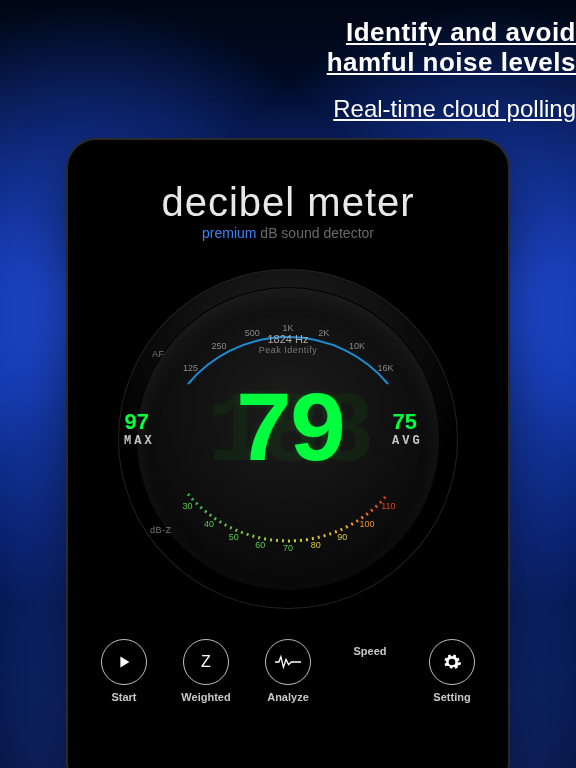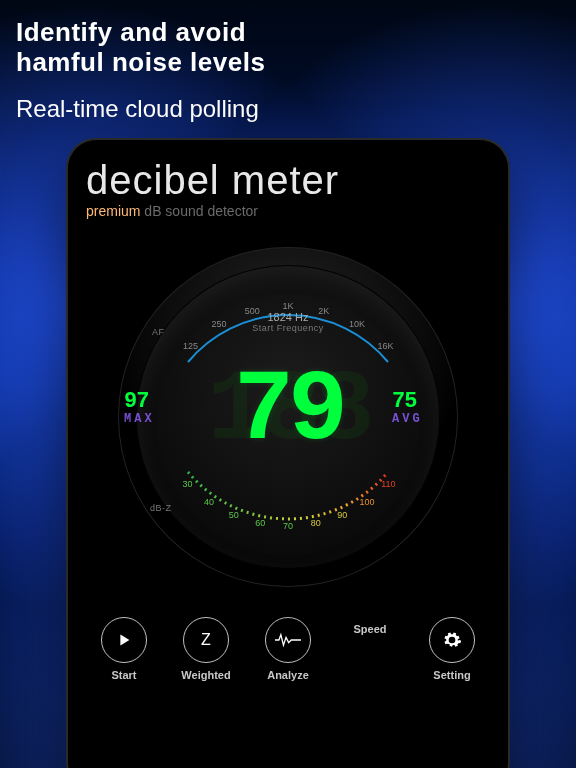--- a/index.html
+++ b/index.html
@@ -7,36 +7,36 @@
     width: 576px; height: 768px; overflow: hidden;
     font-family: "Helvetica Neue", Arial, sans-serif;
     background:
       radial-gradient(circle at 15% 40%, rgba(40,90,255,0.85) 0%, rgba(0,10,60,0) 45%),
       radial-gradient(circle at 85% 40%, rgba(40,90,255,0.85) 0%, rgba(0,10,60,0) 45%),
       radial-gradient(circle at 50% 95%, rgba(40,90,255,0.85) 0%, rgba(0,10,60,0) 50%),
       linear-gradient(180deg, #000714 0%, #001040 30%, #001a5a 50%, #001040 70%, #000714 100%);
     position: relative;
   }
   .promo {
-    position: absolute; top: 18px; left: 16px; right: 0;
-    text-align: left; color: #fff;
+    position: absolute; top: 18px; left: 0; right: 0;
+    text-align: right; color: #fff; text-decoration: underline;
   }
   .promo .l1 { font-size: 26px; font-weight: 600; letter-spacing: .5px; line-height: 1.15; }
   .promo .l2 { font-size: 24px; font-weight: 300; margin-top: 17px; }
   .tablet {
     position: absolute; left: 50%; transform: translateX(-50%);
     top: 140px; width: 440px; height: 650px;
     background: #000; border-radius: 28px;
     box-shadow: 0 0 0 2px #2a2a2a, 0 30px 60px rgba(0,0,0,0.6);
     padding: 18px 18px 0 18px; overflow: hidden;
   }
-  .app-title { text-align: left; }
+  .app-title { text-align: center; margin-top: 22px; }
   .app-title .big { font-size: 40px; font-weight: 300; color: #e8e8e8; letter-spacing: 1px; }
   .app-title .sub { font-size: 14px; font-weight: 400; margin-top: 0px; }
-  .app-title .sub .prem { color: #fdba74; }
+  .app-title .sub .prem { color: #3b82f6; }
   .app-title .sub .desc { color: #6a6a6a; }
 
   .dial-wrap {
     position: relative; width: 340px; height: 340px;
     margin: 28px auto 0 auto;
   }
   .dial-rim {
     position: absolute; inset: 0; border-radius: 50%;
     background: radial-gradient(circle at 50% 25%, #555 0%, #1a1a1a 18%, #000 60%);
     box-shadow: inset 0 0 0 1px #222, 0 10px 30px rgba(0,0,0,0.8);
@@ -60,21 +60,21 @@
     position: relative; color: #00ff3c; font-size: 100px; letter-spacing: -6px;
     text-shadow: 0 0 6px rgba(0,255,60,0.15);
   }
   .side {
     position: absolute; top: 142px; width: 60px; text-align: left;
     font-family: "Courier New", monospace; font-weight: bold;
   }
   .side.left { left: 6px; }
   .side.right { right: 6px; }
   .side .num { color: #00ff3c; font-size: 22px; letter-spacing: -1px; }
-  .side .lbl { color: #8b5cf6; font-size: 12px; letter-spacing: 3px; margin-top: -2px; opacity: .85; }
+  .side .lbl { color: #e5e5e5; font-size: 12px; letter-spacing: 3px; margin-top: -2px; opacity: .85; }
   .ref {
     position: absolute; bottom: 60px; left: 0; right: 0; text-align: center;
     font-size: 12px; color: #8fd96a;
   }
   .ref .cal { color: #6a6a6a; font-size: 10px; margin-top: 2px; }
   .arc-label {
     position: absolute; font-size: 9px; color: #777; letter-spacing: .5px;
   }
   .arc-af { top: 80px; left: 34px; }
   .arc-dbz { bottom: 74px; left: 32px; }
@@ -151,21 +151,21 @@
           <text x="248.89097308878354" y="258.0686849469614" class="db-tick" fill="#e89030">100</text>
           <text x="270.40916292848976" y="240.40916292848974" class="db-tick" fill="#e04028">110</text>
         </g>
     </svg>
 
     <div class="arc-label arc-af">AF</div>
     <div class="arc-label arc-dbz">dB-Z</div>
 
     <div class="peak">
       <div>1824 Hz</div>
-      <div class="pf">Start Frequency</div>
+      <div class="pf">Peak Identify</div>
     </div>
 
     <div class="main-db">
       <div class="ghost">188</div>
       <div class="val">79</div>
     </div>
 
     <div class="side left">
       <div class="num">97</div>
       <div class="lbl">MAX</div>

